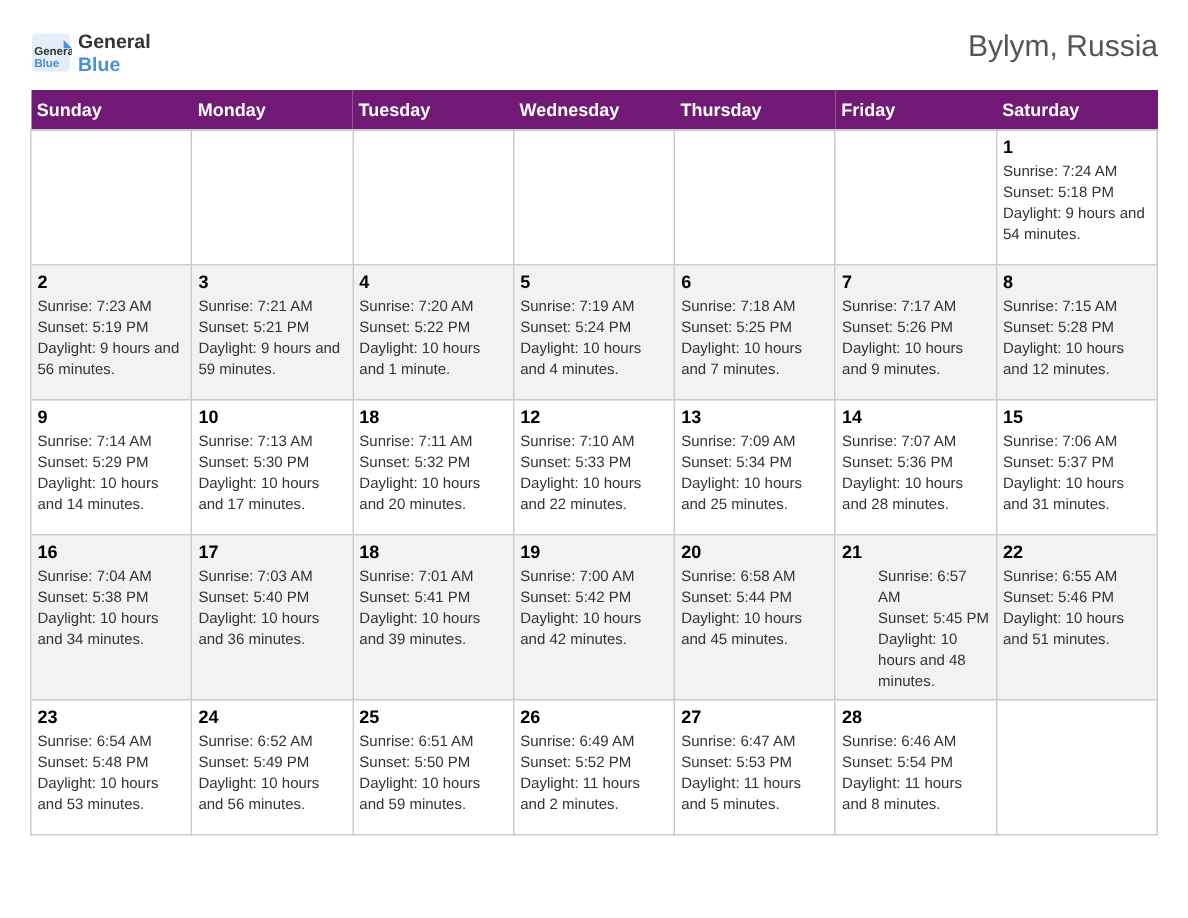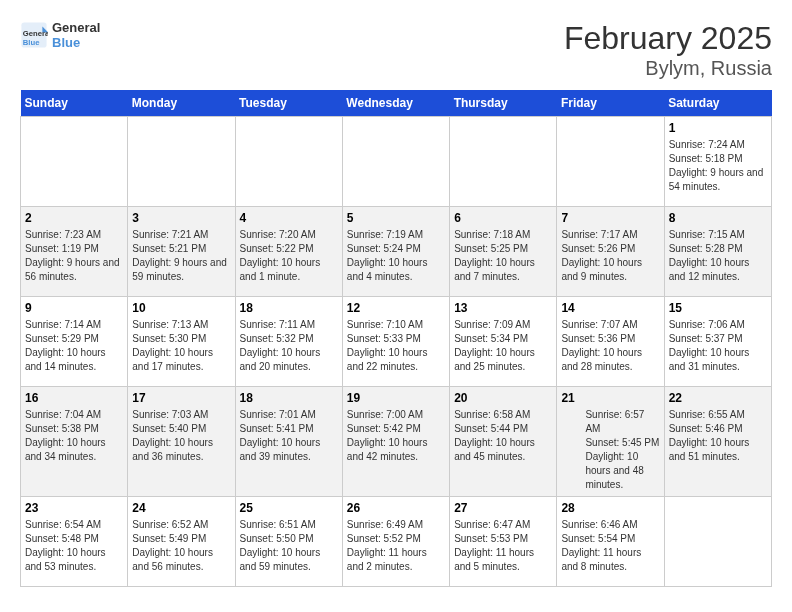--- a/index.html
+++ b/index.html
@@ -36,21 +36,21 @@
     .subtitle {
       font-size: 20px;
       color: #555;
     }
     table {
       width: 100%;
       border-collapse: collapse;
       font-size: 11px;
     }
     thead th {
-      background-color: #1d4ed8;
+      background-color: #701a75;
       color: white;
       padding: 6px 4px;
       text-align: left;
       font-weight: bold;
       font-size: 12px;
     }
     tbody td {
       border: 1px solid #ccc;
       vertical-align: top;
       padding: 4px;
@@ -90,21 +90,20 @@
       <text x="4" y="22" font-size="11" font-weight="bold" fill="#333" font-family="Arial">General</text>
       <text x="4" y="34" font-size="11" font-weight="bold" fill="#4a90d9" font-family="Arial">Blue</text>
       <polygon points="32,8 40,16 32,16" fill="#4a90d9"></polygon>
     </svg>
     <div>
       <div style="font-size:13px;font-weight:bold;color:#333;">General</div>
       <div style="font-size:13px;font-weight:bold;color:#4a90d9;">Blue</div>
     </div>
   </div>
   <div class="title-block">
-    <div class="month-title">February 2025</div>
     <div class="subtitle">Bylym, Russia</div>
   </div>
 </div>
 
 <table>
   <thead>
     <tr>
     <th>Sunday</th>
         <th>Monday</th>
         <th>Tuesday</th>
@@ -126,21 +125,21 @@
           <div class="day-num">1</div>
           <div class="day-info" style="white-space: pre-line;">Sunrise: 7:24 AM
 Sunset: 5:18 PM
 Daylight: 9 hours and 54 minutes.</div>
         </td>
       </tr>
       <tr>
         <td>
           <div class="day-num">2</div>
           <div class="day-info" style="white-space: pre-line;">Sunrise: 7:23 AM
-Sunset: 1:19 PM
+Sunset: 5:19 PM
 Daylight: 9 hours and 56 minutes.</div>
         </td>
         <td>
           <div class="day-num">3</div>
           <div class="day-info" style="white-space: pre-line;">Sunrise: 7:21 AM
 Sunset: 5:21 PM
 Daylight: 9 hours and 59 minutes.</div>
         </td>
         <td>
           <div class="day-num">4</div>

